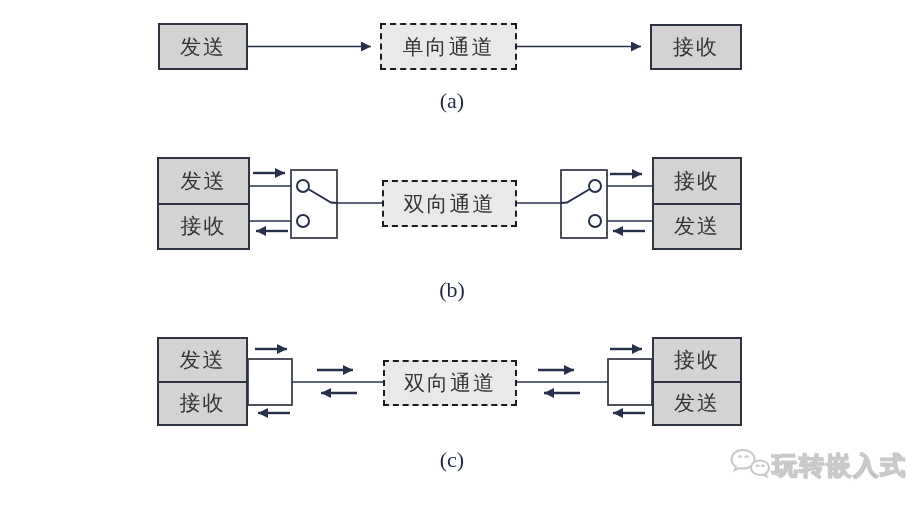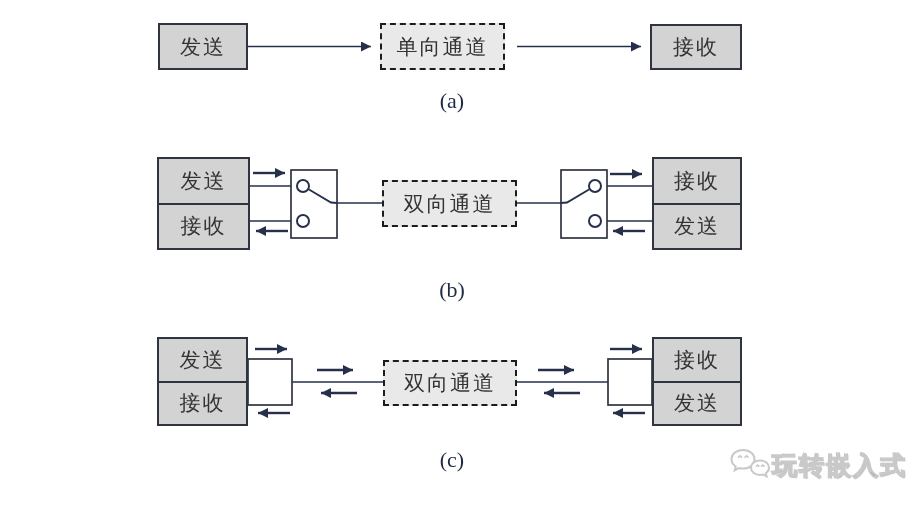--- a/index.html
+++ b/index.html
@@ -112,21 +112,21 @@
       <line x1="317" y1="370" x2="353" y2="370" marker-end="url(#arw)"></line>
       <line x1="357" y1="393" x2="321" y2="393" marker-end="url(#arw)"></line>
       <line x1="538" y1="370" x2="574" y2="370" marker-end="url(#arw)"></line>
       <line x1="580" y1="393" x2="544" y2="393" marker-end="url(#arw)"></line>
       <line x1="610" y1="349" x2="642" y2="349" marker-end="url(#arw)"></line>
       <line x1="645" y1="413" x2="613" y2="413" marker-end="url(#arw)"></line>
     </g>
   </svg>
 
   <div class="box" style="left:158px;top:23px;width:90px;height:47px;">发送</div>
-  <div class="box channel" style="left:380px;top:23px;width:125px;height:47px;">单向通道</div>
+  <div class="box channel" style="left:380px;top:23px;width:137px;height:47px;">单向通道</div>
   <div class="box" style="left:650px;top:24px;width:92px;height:46px;">接收</div>
   <div class="caption" style="left:402px;top:88px;">(a)</div>
 
   <div class="stack" style="left:157px;top:157px;width:93px;height:93px;">
     <div class="cell">发送</div>
     <div class="cell">接收</div>
   </div>
   <div class="box channel" style="left:382px;top:180px;width:135px;height:47px;">双向通道</div>
   <div class="stack" style="left:652px;top:157px;width:90px;height:93px;">
     <div class="cell">接收</div>

